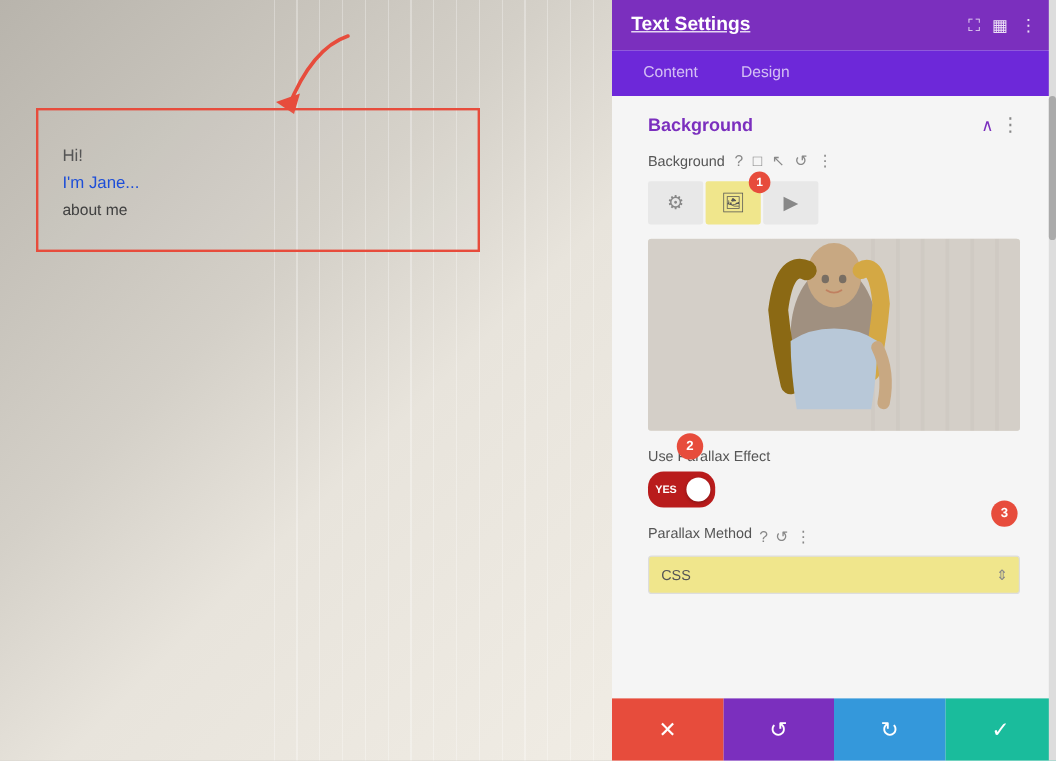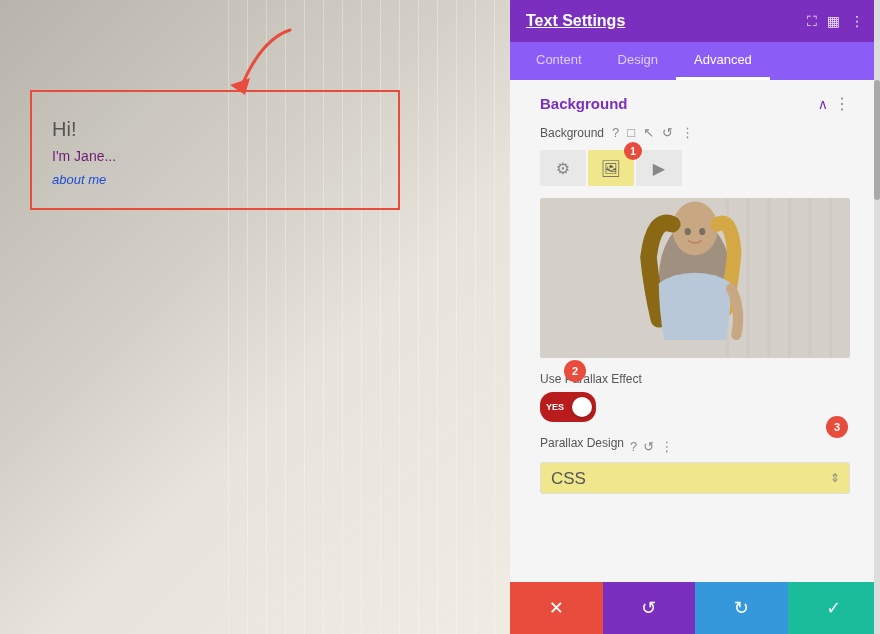--- a/index.html
+++ b/index.html
@@ -60,37 +60,36 @@
       height: 120px;
       border: 2px solid #e74c3c;
       background: rgba(255,255,255,0.05);
       display: flex;
       flex-direction: column;
       justify-content: center;
       padding: 16px 20px;
     }
 
     .text-hi {
-      font-size: 20px;
+      font-size: 14px;
       color: #555;
       line-height: 1.6;
     }
 
     .text-jane {
       font-size: 14px;
-      color: #701a75;
+      color: #1d4ed8;
       line-height: 1.6;
     }
 
     .text-about {
       font-size: 13px;
-      color: #1d4ed8;
+      color: #404040;
       margin-top: 4px;
       text-decoration: none;
-      font-style: italic;
     }
 
     
     .right-panel {
       width: 370px;
       height: 634px;
       background: #f5f5f5;
       display: flex;
       flex-direction: column;
       position: relative;
@@ -119,21 +118,21 @@
     }
 
     .header-icon {
       color: rgba(255,255,255,0.85);
       font-size: 14px;
       cursor: pointer;
     }
 
     
     .tabs-bar {
-      background: #8b5cf6;
+      background: #6d28d9;
       display: flex;
       padding: 0 8px;
       border-bottom: none;
     }
 
     .tab {
       padding: 10px 18px;
       color: rgba(255,255,255,0.7);
       font-size: 13px;
       cursor: pointer;
@@ -325,21 +324,21 @@
       width: 100%;
     }
 
     .select-field {
       width: 100%;
       height: 32px;
       background: #f0e68c;
       border: 1px solid #ddd;
       border-radius: 3px;
       padding: 0 30px 0 10px;
-      font-size: 17px;
+      font-size: 12px;
       color: #555;
       appearance: none;
       cursor: pointer;
     }
 
     .select-arrow {
       position: absolute;
       right: 10px;
       top: 50%;
       transform: translateY(-50%);
@@ -451,21 +450,20 @@
     <div class="panel-header-icons">
       <span class="header-icon">⛶</span>
       <span class="header-icon">▦</span>
       <span class="header-icon">⋮</span>
     </div>
   </div>
 
   <div class="tabs-bar">
     <div class="tab">Content</div>
     <div class="tab">Design</div>
-    <div class="tab active">Advanced</div>
   </div>
 
   <div class="panel-content">
     <div class="section">
 
       <div class="section-header">
         <span class="section-title">Background</span>
         <div class="section-header-right">
           <span class="collapse-icon">∧</span>
           <span class="dots-icon">⋮</span>
@@ -537,21 +535,21 @@
             </div>
           </div>
           <div style="position:relative; margin-left:-10px; margin-top:-12px;">
             <div class="badge-circle-2">2</div>
           </div>
         </div>
       </div>
 
       <div class="field-row">
         <div class="select-label-row">
-          <span class="field-label">Parallax Design</span>
+          <span class="field-label">Parallax Method</span>
           <span class="icon-small">?</span>
           <span class="icon-small">↺</span>
           <span class="icon-small">⋮</span>
         </div>
         <div style="display:flex; align-items:flex-start; gap:8px;">
           <div class="select-wrapper">
             <select class="select-field">
               <option>CSS</option>
               <option>True Parallax</option>
               <option>True Parallax Above</option>

